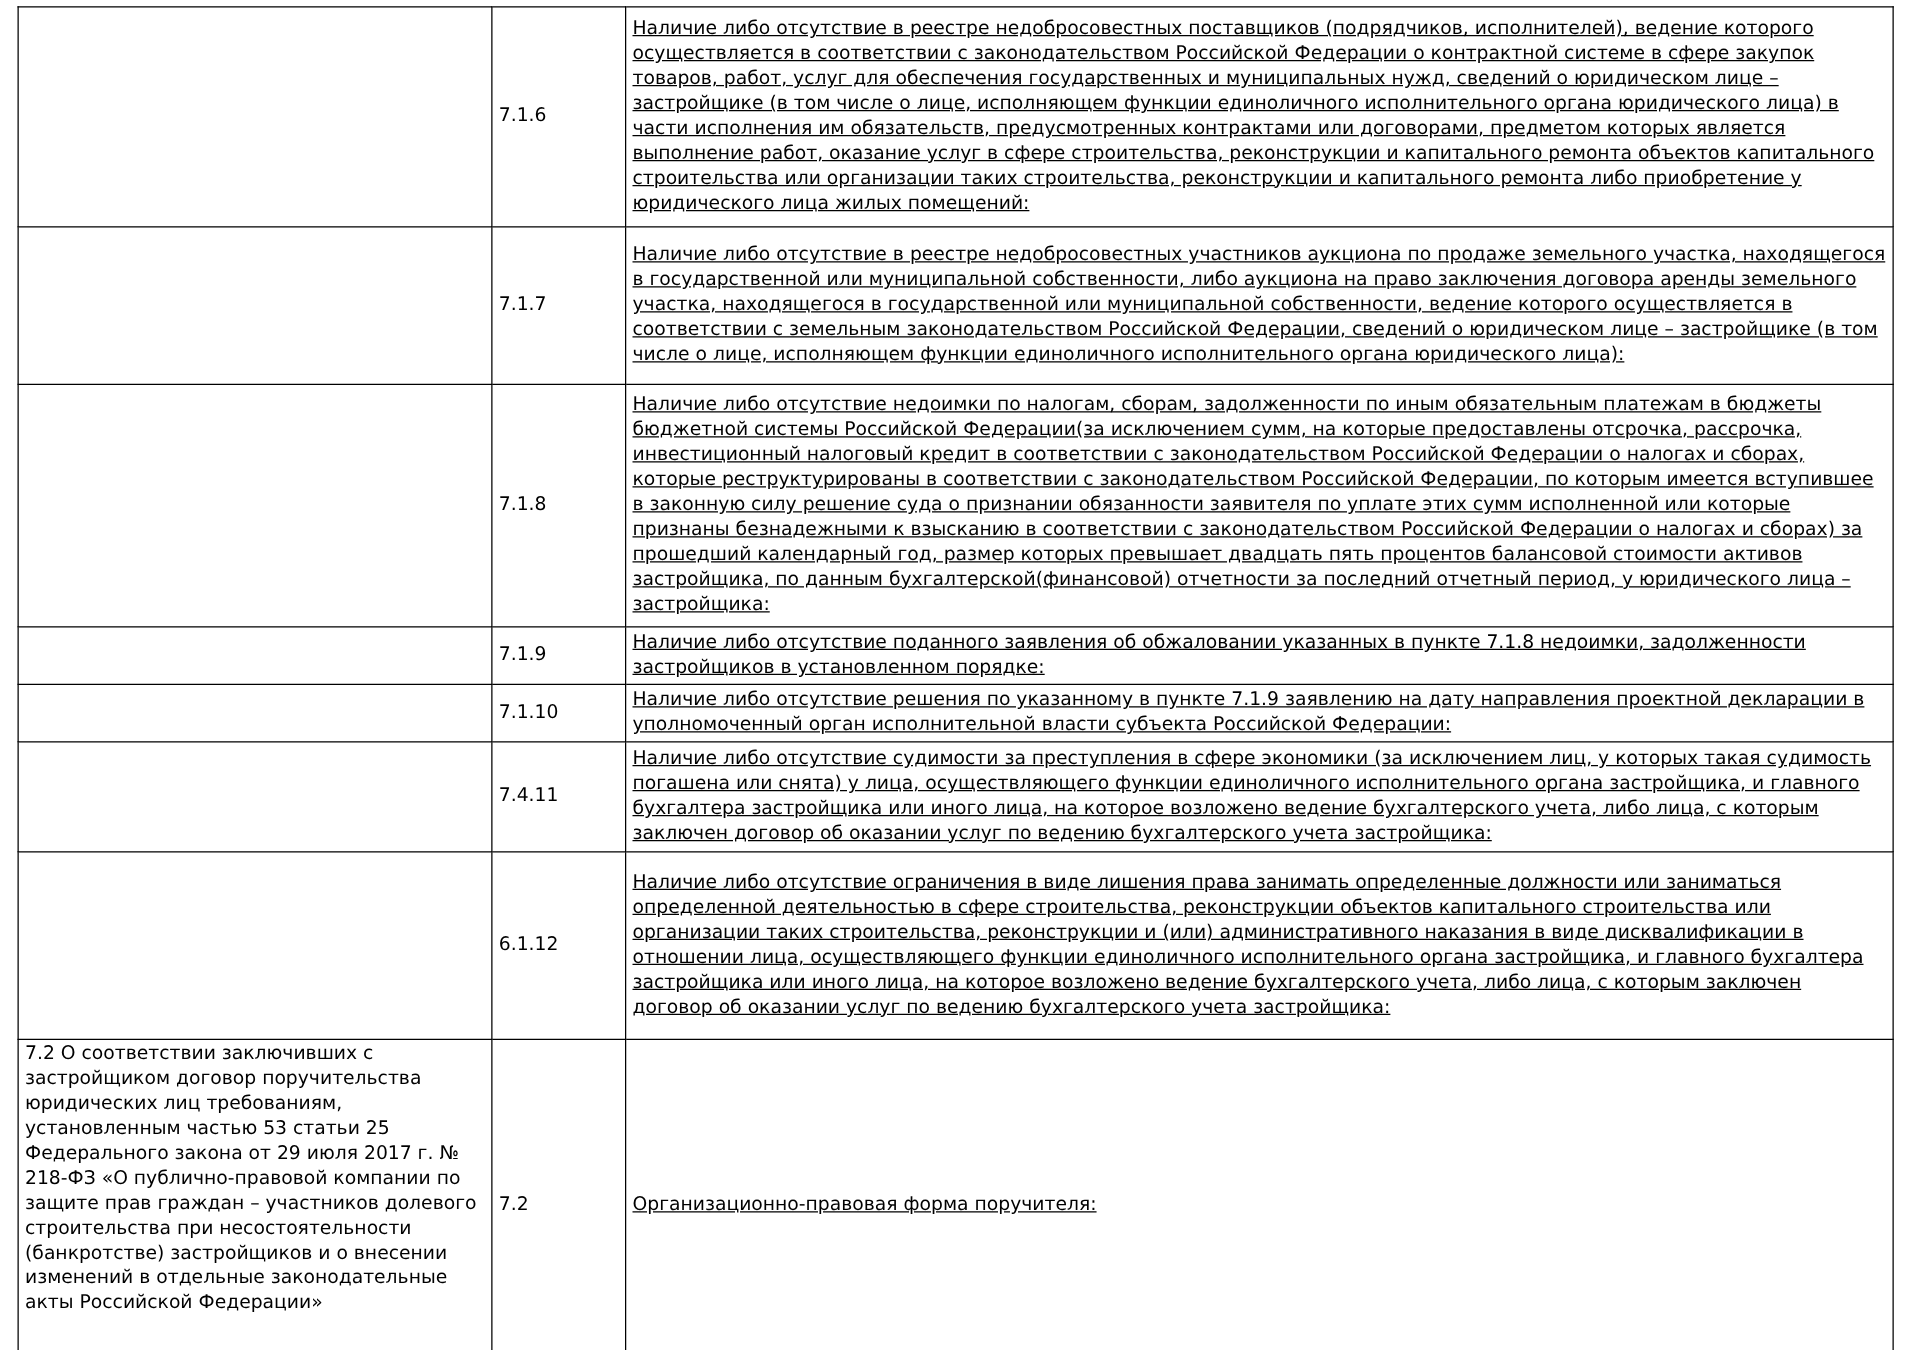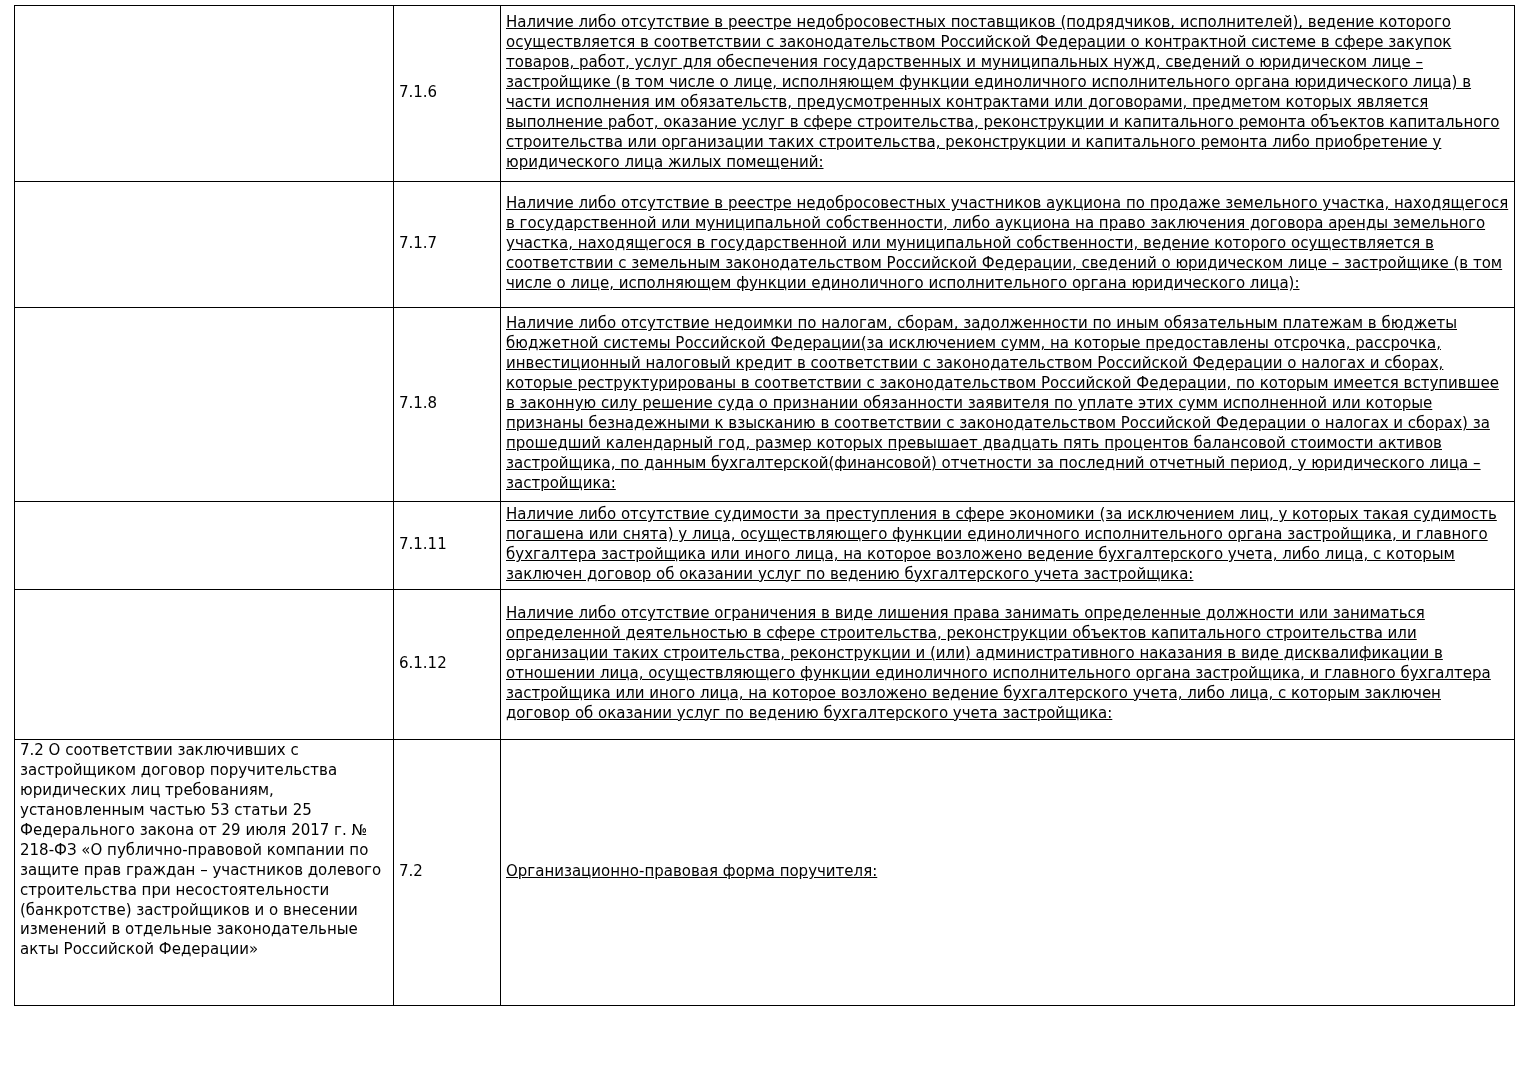--- a/index.html
+++ b/index.html
@@ -68,23 +68,33 @@
       <tr class="row-717">
         <td class="col-left"></td>
         <td class="col-num">7.1.7</td>
         <td class="col-text">Наличие либо отсутствие в реестре недобросовестных участников аукциона по продаже земельного участка, находящегося в государственной или муниципальной собственности, либо аукциона на право заключения договора аренды земельного участка, находящегося в государственной или муниципальной собственности, ведение которого осуществляется в соответствии с земельным законодательством Российской Федерации, сведений о юридическом лице – застройщике (в том числе о лице, исполняющем функции единоличного исполнительного органа юридического лица):</td>
       </tr>
       <tr class="row-718">
         <td class="col-left"></td>
         <td class="col-num">7.1.8</td>
         <td class="col-text">Наличие либо отсутствие недоимки по налогам, сборам, задолженности по иным обязательным платежам в бюджеты бюджетной системы Российской Федерации(за исключением сумм, на которые предоставлены отсрочка, рассрочка, инвестиционный налоговый кредит в соответствии с законодательством Российской Федерации о налогах и сборах, которые реструктурированы в соответствии с законодательством Российской Федерации, по которым имеется вступившее в законную силу решение суда о признании обязанности заявителя по уплате этих сумм исполненной или которые признаны безнадежными к взысканию в соответствии с законодательством Российской Федерации о налогах и сборах) за прошедший календарный год, размер которых превышает двадцать пять процентов балансовой стоимости активов застройщика, по данным бухгалтерской(финансовой) отчетности за последний отчетный период, у юридического лица – застройщика:</td>
       </tr>
+      <tr class="row-719">
+        <td class="col-left"></td>
+        <td class="col-num">7.1.9</td>
+        <td class="col-text">Наличие либо отсутствие поданного заявления об обжаловании указанных в пункте 7.1.8 недоимки, задолженности застройщиков в установленном порядке:</td>
+      </tr>
+      <tr class="row-7110">
+        <td class="col-left"></td>
+        <td class="col-num">7.1.10</td>
+        <td class="col-text">Наличие либо отсутствие решения по указанному в пункте 7.1.9 заявлению на дату направления проектной декларации в уполномоченный орган исполнительной власти субъекта Российской Федерации:</td>
+      </tr>
       <tr class="row-7111">
         <td class="col-left"></td>
-        <td class="col-num">7.1.11</td>
+        <td class="col-num">7.4.11</td>
         <td class="col-text">Наличие либо отсутствие судимости за преступления в сфере экономики (за исключением лиц, у которых такая судимость погашена или снята) у лица, осуществляющего функции единоличного исполнительного органа застройщика, и главного бухгалтера застройщика или иного лица, на которое возложено ведение бухгалтерского учета, либо лица, с которым заключен договор об оказании услуг по ведению бухгалтерского учета застройщика:</td>
       </tr>
       <tr class="row-7112">
         <td class="col-left"></td>
         <td class="col-num">6.1.12</td>
         <td class="col-text">Наличие либо отсутствие ограничения в виде лишения права занимать определенные должности или заниматься определенной деятельностью в сфере строительства, реконструкции объектов капитального строительства или организации таких строительства, реконструкции и (или) административного наказания в виде дисквалификации в отношении лица, осуществляющего функции единоличного исполнительного органа застройщика, и главного бухгалтера застройщика или иного лица, на которое возложено ведение бухгалтерского учета, либо лица, с которым заключен договор об оказании услуг по ведению бухгалтерского учета застройщика:</td>
       </tr>
       <tr class="row-72a">
         <td class="col-left">7.2 О соответствии заключивших с застройщиком договор поручительства юридических лиц требованиям, установленным частью 53 статьи 25 Федерального закона от 29 июля 2017 г. № 218-ФЗ «О публично-правовой компании по защите прав граждан – участников долевого строительства при несостоятельности (банкротстве) застройщиков и о внесении изменений в отдельные законодательные акты Российской Федерации»</td>
         <td class="col-num">7.2</td>

